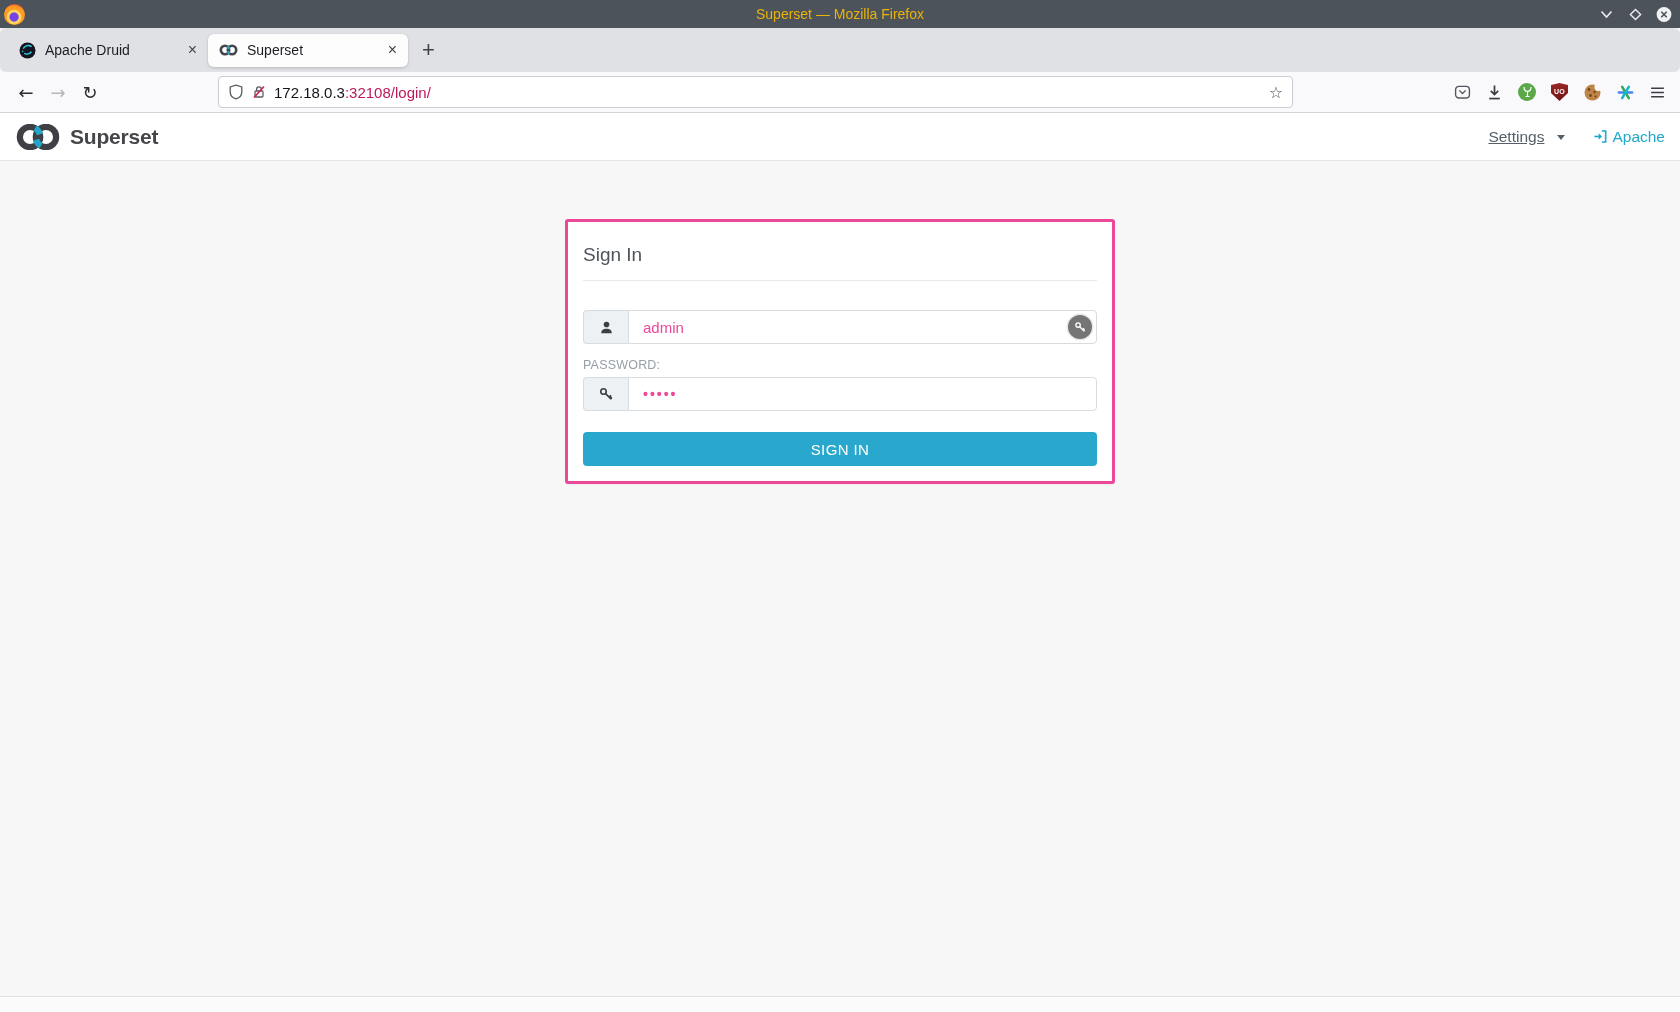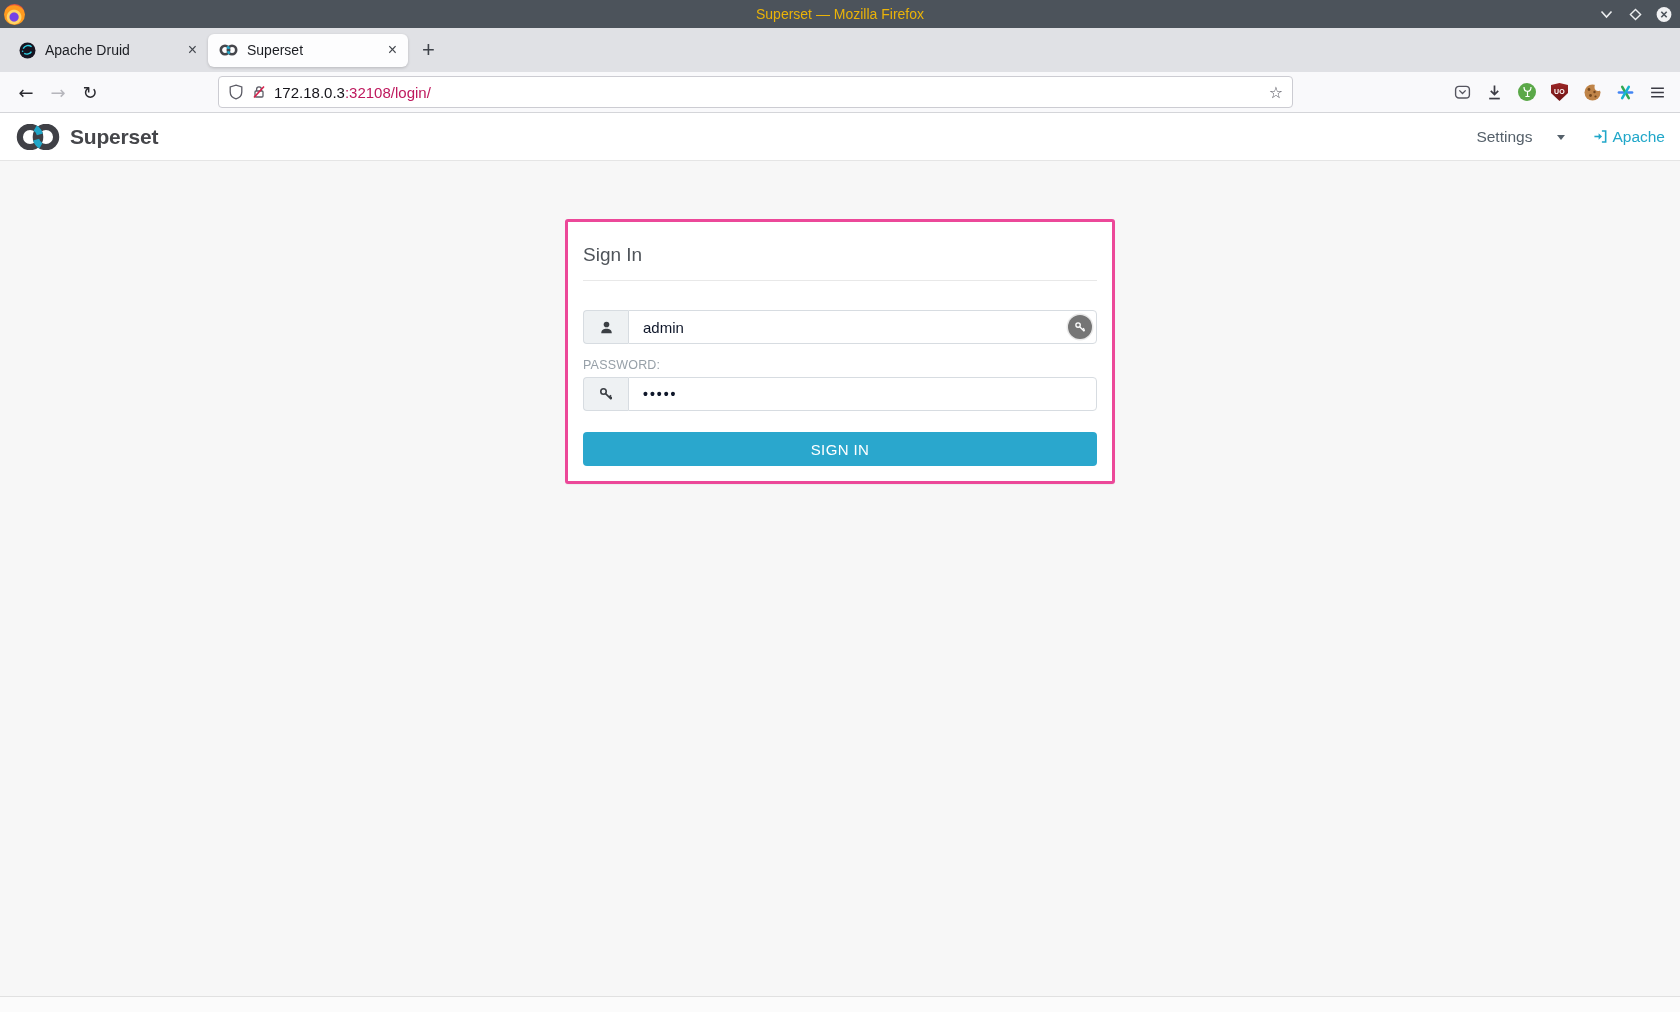--- a/index.html
+++ b/index.html
@@ -7,21 +7,21 @@
   body { font-family:"Liberation Sans", sans-serif; background:#f7f7f7; }
 
   
   .titlebar { height:28px; background:#4c535b; display:flex; align-items:center; position:relative; }
   .ff-logo { width:21px; height:21px; border-radius:50%; margin-left:4px;
     background:radial-gradient(circle at 48% 62%, #7542e5 0 24%, #ffd567 30% 40%, #ff9a1f 46% 66%, #e8543a 72% 100%); }
   .tb-title { position:absolute; left:0; right:0; text-align:center; color:#eab308; font-size:14px; }
   .win-controls { margin-left:auto; display:flex; align-items:center; gap:13px; padding-right:8px; z-index:2; }
   .win-btn { width:16px; height:16px; display:flex; align-items:center; justify-content:center; }
 
-  .tabbar { height:44px; background:#e0e1e5; display:flex; align-items:center; padding-left:8px; }
+  .tabbar { height:44px; background:#e0e1e5; display:flex; align-items:center; padding-left:8px;border-radius:6px; }
   .tab { width:200px; height:33px; display:flex; align-items:center; gap:9px; padding:0 11px;
     font-size:14px; color:#1b1d22; border-radius:6px; }
   .tab.active { background:#fdfdfe; box-shadow:0 1px 3px rgba(0,0,0,.18); }
   .tab-label { white-space:nowrap; overflow:hidden; }
   .tab-close { margin-left:auto; font-size:16px; color:#43474e; line-height:1; }
   .newtab { margin-left:14px; font-size:22px; color:#3f434a; font-weight:300; }
 
   .navtoolbar { height:41px; background:#f9f9fb; border-bottom:1px solid #d4d5d9;
     display:flex; align-items:center; padding:0 10px; }
   .nav-btn { width:32px; height:30px; display:flex; align-items:center; justify-content:center;
@@ -39,37 +39,37 @@
     clip-path:polygon(50% 0%, 100% 11%, 100% 55%, 50% 100%, 0% 55%, 0% 11%);
     display:flex; align-items:center; justify-content:center; }
   .ushield span { color:#fff; font-size:7px; font-weight:bold; margin-top:-2px; letter-spacing:.3px; }
 
   
   .app-navbar { height:48px; background:#fff; border-bottom:1px solid #e5e5e5;
     display:flex; align-items:center; padding:0 15px; }
   .brand { display:flex; align-items:center; gap:9px; }
   .brand-name { font-size:21px; font-weight:bold; color:#45464a; letter-spacing:-.2px; }
   .nav-right { margin-left:auto; display:flex; align-items:center; gap:28px; }
-  .settings-link { display:flex; align-items:center; gap:25px; font-size:15.5px; color:#55606a; }
+  .settings-link { display:flex; align-items:center; gap:13px; font-size:15.5px; color:#55606a;text-decoration:underline; }
   .caret-down { width:0; height:0; border-left:4.5px solid transparent; border-right:4.5px solid transparent;
     border-top:5px solid #55606a; margin-top:2px; }
   .login-link { display:flex; align-items:center; gap:4px; font-size:15.5px; color:#20a7c9; }
 
   .page { height:851px; background:#f7f7f7; position:relative; }
   .card { width:550px; margin:0 auto; position:relative; top:58px; background:#fff;
     border:3px solid #ec4899; border-radius:3px; box-shadow:0 1px 1px rgba(0,0,0,.04); padding:15px; }
   .card-title { font-size:19px; font-weight:400; color:#4f545a; padding:7px 0 14px 0; border-bottom:1px solid #e8e8e8; }
   .form-area { margin-top:29px; }
   .instructions { font-size:15px; color:#5a6570; }
   .field-label { margin:14px 0 5px; font-size:12.5px; color:#97a0a8; letter-spacing:.2px; }
   .input-group { display:flex; position:relative; height:34px; }
   .addon { width:45px; background:#eef1f3; border:1px solid #d7dce1; border-right:none;
     border-radius:4px 0 0 4px; display:flex; align-items:center; justify-content:center; }
   .input-group input { flex:1; height:34px; border:1px solid #d7dce1; border-radius:0 4px 4px 0;
-    padding:12px 14px; font-size:15px; color:#0f172a; outline:none; background:#fff;
+    padding:12px 14px; font-size:15px; color:#ec4899; outline:none; background:#fff;
     font-family:"Liberation Sans", sans-serif; }
   .input-group input.pwd { font-weight:bold; letter-spacing:2px; font-size:14px; }
   .kp-icon { position:absolute; right:5px; top:50%; transform:translateY(-50%); width:24px; height:24px;
     border-radius:50%; background:#757575; display:flex; align-items:center; justify-content:center;
     box-shadow:0 0 0 1.5px #e9e9e9; }
   .signin-btn { margin-top:21px; width:100%; height:34px; background:#2aa7cd; border:none; border-radius:4px;
     color:#fff; font-size:15px; letter-spacing:.4px; font-family:"Liberation Sans", sans-serif; cursor:pointer; }
 
   .footer { position:absolute; bottom:0; left:0; right:0; height:16px; background:#fbfbfb; border-top:1px solid #e1e1e1; }
 </style>

